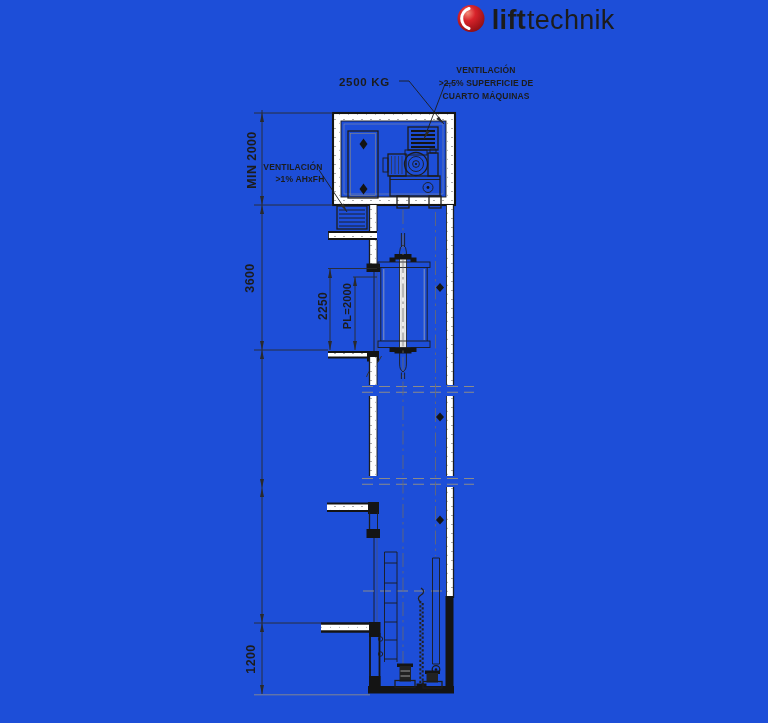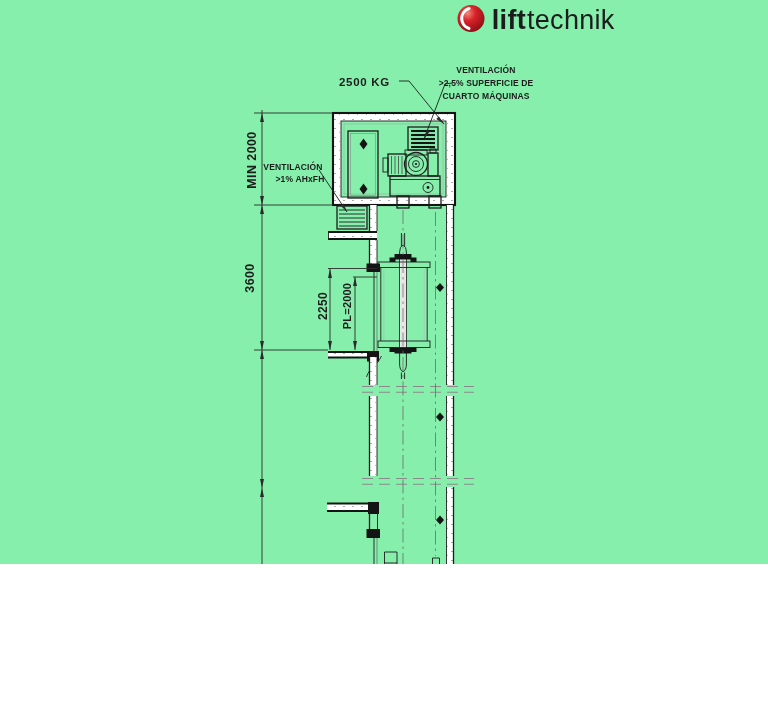--- a/index.html
+++ b/index.html
@@ -1,16 +1,16 @@
 <!DOCTYPE html>
 <html><head>
 <meta charset="utf-8">
 <style>
   html,body{margin:0;padding:0;background:#ffffff;}
-  .page{position:relative;width:768px;height:564px;background:#86efac;overflow:hidden;}
+  .page{position:relative;width:768px;height:723px;background:#1d4ed8;overflow:hidden;}
   svg text{font-family:"Liberation Sans", sans-serif;fill:#1c1c1c;}
   .dimtxt{font-size:12.5px;font-weight:600;letter-spacing:.4px;}
   .dimtxt2{font-size:12px;font-weight:600;letter-spacing:.3px;}
   .pltxt{font-size:11px;font-weight:600;letter-spacing:.2px;}
   .smalltxt{font-size:8.5px;font-weight:700;letter-spacing:.15px;}
   .loadtxt{font-size:11.5px;font-weight:600;letter-spacing:.7px;}
   .logo-lift{font-size:27px;font-weight:700;letter-spacing:.3px;}
   .logo-technik{font-size:27px;font-weight:400;letter-spacing:.3px;}
   .thin{stroke:#1c1c1c;stroke-width:.9;fill:none;}
   .med{stroke:#1c1c1c;stroke-width:1.3;fill:none;}

